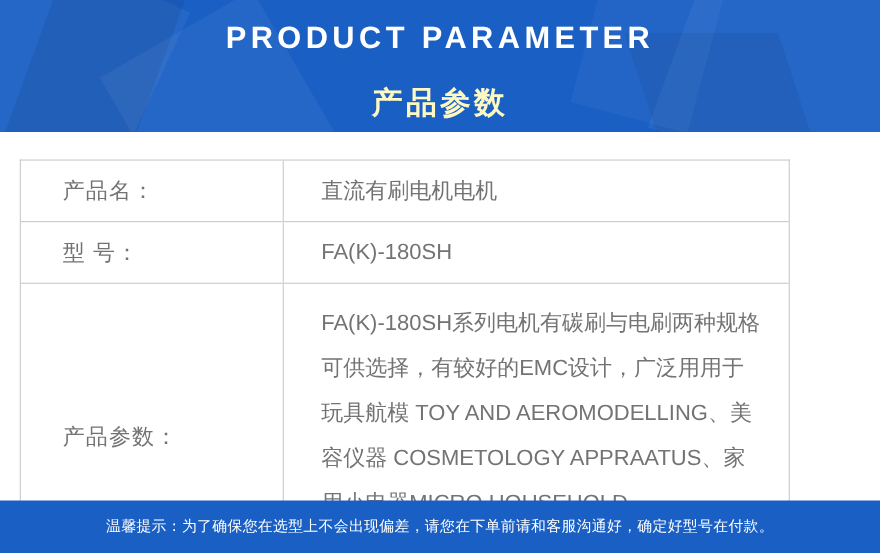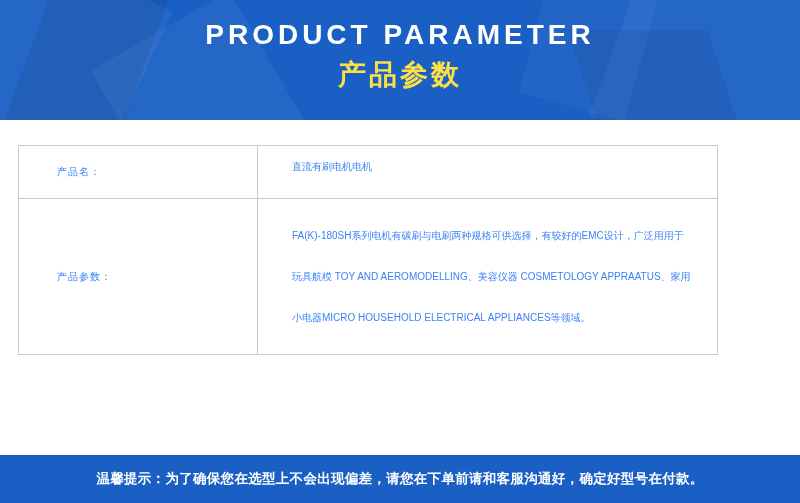--- a/index.html
+++ b/index.html
@@ -81,60 +81,60 @@
     padding-top: 16px;
   }
   .title-en {
     color: #ffffff;
     font-size: 28px;
     font-weight: bold;
     letter-spacing: 4px;
     line-height: 38px;
   }
   .title-cn {
-    color: #fde047;
+    color: #fef9c3;
     font-size: 28px;
     font-weight: bold;
     letter-spacing: 3px;
     line-height: 40px;
-    margin-top: 1px;
+    margin-top: 20px;
   }
 
   
   .table-wrap {
     margin: 25px 18px 0 18px;
     border: 1px solid #c9c9c9;
     border-bottom: none;
   }
   table.spec {
     width: 100%;
     border-collapse: collapse;
     table-layout: fixed;
   }
   table.spec tr {
     border-bottom: 1px solid #c9c9c9;
   }
   table.spec td {
     border-right: 1px solid #c9c9c9;
     vertical-align: middle;
-    color: #3b82f6;
-    font-size: 10px;
+    color: #737373;
+    font-size: 20px;
   }
   table.spec td:last-child {
     border-right: none;
   }
   td.label {
     width: 200px;
     padding: 14px 0 14px 38px;
     letter-spacing: 1px;
     font-size: 15.5px;
     color: #111111;
   }
   td.value {
-    padding: 14px 24px 24px 34px;
+    padding: 14px 24px 14px 34px;
     color: #222222;
     font-size: 15.5px;
   }
   tr.row-tall td.value {
     line-height: 41px;
     padding-top: 16px;
     padding-bottom: 16px;
   }
 
   
@@ -145,21 +145,21 @@
     width: 800px;
     height: 48px;
     background: #1a5fc4;
     display: flex;
     align-items: center;
     justify-content: center;
   }
   .tipbar .tip-text {
     color: #ffffff;
     font-size: 13.5px;
-    font-weight: bold;
+    font-weight: normal;
     letter-spacing: 0.3px;
     white-space: nowrap;
   }
 </style>
 </head>
 <body>
 
 <div class="page">
 
   <div class="header">
@@ -177,20 +177,24 @@
     </div>
   </div>
 
   <div class="table-wrap">
     <table class="spec">
       <tbody>
         <tr>
           <td class="label">产品名：</td>
           <td class="value">直流有刷电机电机</td>
         </tr>
+        <tr>
+          <td class="label">型 号：</td>
+          <td class="value">FA(K)-180SH</td>
+        </tr>
         <tr class="row-tall">
           <td class="label">产品参数：</td>
           <td class="value">FA(K)-180SH系列电机有碳刷与电刷两种规格可供选择，有较好的EMC设计，广泛用用于玩具航模 TOY AND AEROMODELLING、美容仪器 COSMETOLOGY APPRAATUS、家用小电器MICRO HOUSEHOLD ELECTRICAL APPLIANCES等领域。</td>
         </tr>
       </tbody>
     </table>
   </div>
 
   <div class="tipbar">
     <span class="tip-text">温馨提示：为了确保您在选型上不会出现偏差，请您在下单前请和客服沟通好，确定好型号在付款。</span>

